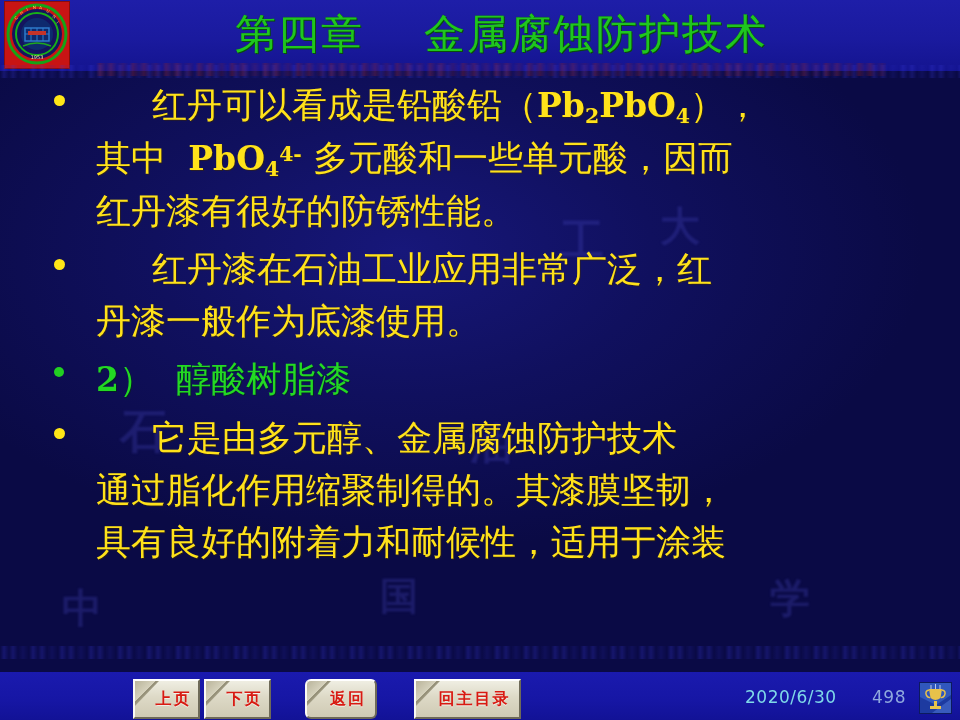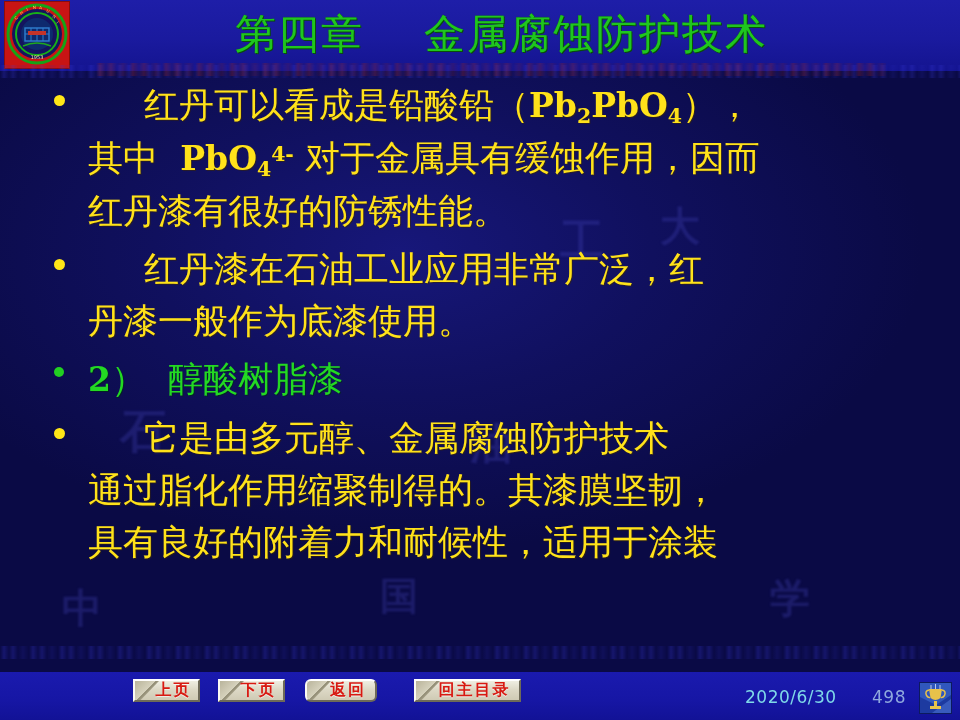--- a/index.html
+++ b/index.html
@@ -121,20 +121,21 @@
   .bullet.green { background: #22d022; width: 10px; height: 10px; top: 14px; }
 
   .ln {
     font-family: "DejaVu Sans", "Liberation Sans", sans-serif;
     font-size: 35px;
     line-height: 52px;
     color: #ffe21a;
     white-space: pre;
     letter-spacing: 0px;
     text-shadow: 1px 1px 0 rgba(60,40,0,0.55);
+    margin-left: 8px;
   }
   .blk.green .ln { color: #23d923; text-shadow: 1px 1px 0 rgba(0,50,0,0.5); }
 
   .ln .indent { display: inline-block; width: 56px; }
 
   .chem {
     font-family: "DejaVu Serif", "Liberation Serif", serif;
     font-weight: bold;
     font-size: 33px;
   }
@@ -157,21 +158,21 @@
   
   .footer {
     position: absolute;
     left: 0; top: 672px;
     width: 960px; height: 48px;
     background: linear-gradient(180deg, #1a1aae 0%, #1616a4 60%, #121296 100%);
   }
   .navbtn {
     position: absolute;
     top: 679px;
-    height: 23px;
+    height: 40px;
     background: linear-gradient(180deg, #efeee2 0%, #ddd9c6 45%, #cfcab4 100%);
     border-top: 2px solid #ffffff;
     border-left: 2px solid #fbfaf3;
     border-right: 2px solid #6e6a58;
     border-bottom: 2px solid #6e6a58;
     box-sizing: border-box;
     overflow: hidden;
     cursor: pointer;
     padding-left: 25px;
   }
@@ -193,21 +194,21 @@
     box-sizing: border-box;
     font-family: "DejaVu Serif", "Liberation Serif", serif;
     font-weight: bold;
     font-size: 16px;
     letter-spacing: 2px;
     color: #d81a12;
     text-shadow: 0 1px 0 rgba(255,255,255,0.6);
     white-space: nowrap;
   }
   #btn-prev { left: 133px; width: 67px; }
-  #btn-next { left: 218px; width: 67px; }
+  #btn-next { left: 204px; width: 67px; }
   #btn-back { left: 305px; width: 72px; border-radius: 6px; }
   #btn-home { left: 414px; width: 107px; text-align: center; }
 
   .stamp-date {
     position: absolute;
     left: 745px; top: 687px;
     font-family: "DejaVu Sans", "Liberation Sans", sans-serif;
     font-size: 17px;
     color: #7fd9e8;
     letter-spacing: 0.5px;
@@ -277,21 +278,21 @@
     <div class="wm-glyph" style="left:470px; top:345px; font-size:42px;">油</div>
     <div class="wm-glyph" style="left:62px;  top:510px; font-size:40px;">中</div>
     <div class="wm-glyph" style="left:770px; top:500px; font-size:40px;">学</div>
     <div class="wm-glyph" style="left:380px; top:500px; font-size:38px;">国</div>
 
     <div class="body-text">
 
       <div class="blk">
         <span class="bullet"></span>
         <div class="ln"><span class="indent"></span><span>红丹可以看成是铅酸铅（</span><span class="chem"><span>Pb</span><sub>2</sub><span>PbO</span><sub>4</sub></span><span>），</span></div>
-        <div class="ln"><span>其中  </span><span class="chem"><span>PbO</span><sub>4</sub><sup>4-</sup></span><span> 对于金属具有缓蚀作用，因而</span></div>
+        <div class="ln"><span>其中  </span><span class="chem"><span>PbO</span><sub>4</sub><sup>4-</sup></span><span> 多元酸和一些单元酸，因而</span></div>
         <div class="ln">红丹漆有很好的防锈性能。</div>
       </div>
 
       <div class="blk">
         <span class="bullet"></span>
         <div class="ln"><span class="indent"></span><span>红丹漆在石油工业应用非常广泛，红</span></div>
         <div class="ln">丹漆一般作为底漆使用。</div>
       </div>
 
       <div class="blk green">

